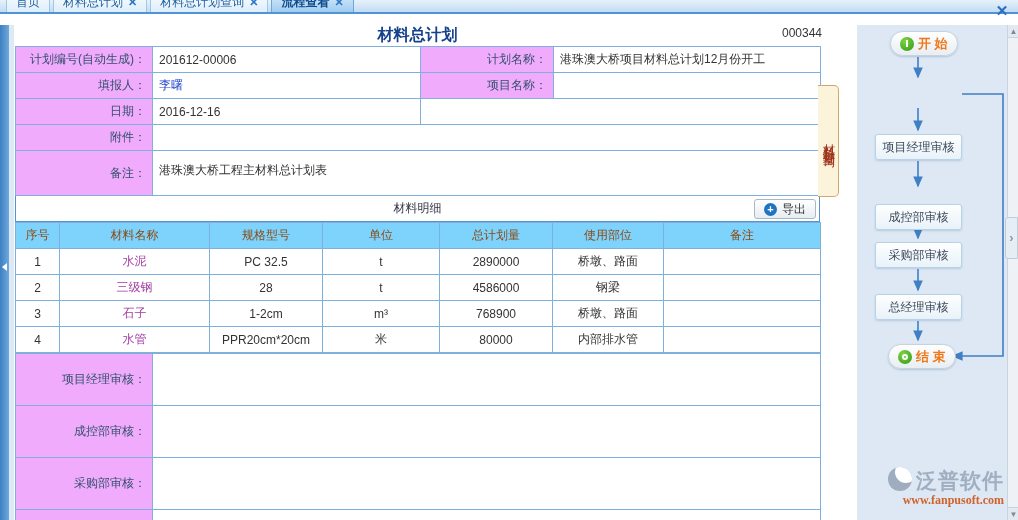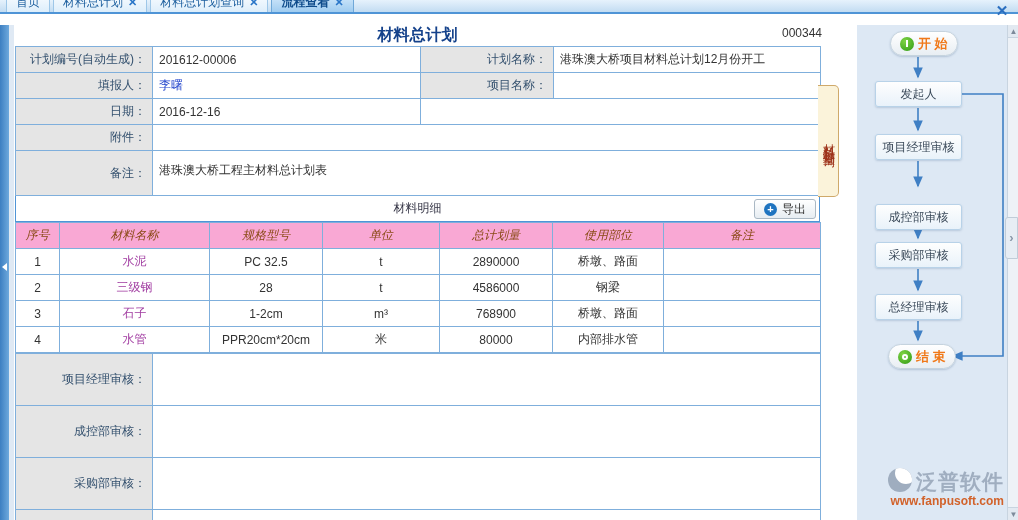--- a/index.html
+++ b/index.html
@@ -26,37 +26,37 @@
   .left-strip2 { position:absolute; left:9px; top:25px; width:5px; height:495px; background:#dfe9f4; }
 
   
   .form-col { position:absolute; left:15px; top:25px; width:805px; }
   .page-title { text-align:center; font-size:16px; font-weight:bold; color:#15428b; height:21px; line-height:20px; }
   .doc-no { position:absolute; right:-2px; top:1px; font-size:12px; color:#333; }
 
   table { border-collapse:collapse; width:805px; table-layout:fixed; }
   td { border:1px solid #7fafdc; font-size:12px; color:#333; height:26px; padding:0 6px; overflow:hidden; }
   .info-tbl, .mat-tbl, .rev-tbl { border:1px solid #4f94d6; }
-  td.lbl { background:#e5e5e5; text-align:right; color:#33506e;margin-top:34px; }
+  td.lbl { background:#f0abfc; text-align:right; color:#33506e;margin-top:34px; }
   td.val { background:#fff; text-align:left; }
   .link-blue { color:#2244cc; }
   td.remark-val { vertical-align:top; padding-top:11px; }
   tr.remark-row td { height:45px; }
 
   .detail-bar { position:relative; width:805px; height:26px; border:1px solid #4f94d6; border-top:none;
     background:#fff; font-size:12px; color:#334; text-align:center; line-height:25px; }
   .export-btn { position:absolute; right:3px; top:3px; height:20px; display:inline-flex; align-items:center; gap:5px;
     padding:0 9px; border:1px solid #aab8c4; border-radius:3px; background:linear-gradient(#ffffff,#e7edf2);
     font-size:12px; color:#333; cursor:pointer; line-height:18px; }
   .plus-ico { display:inline-flex; width:13px; height:13px; border-radius:50%; background:#1f74c0;
     color:#fff; font-size:11px; font-weight:bold; align-items:center; justify-content:center; line-height:1; }
 
   .mat-tbl { border-top:none; }
   .mat-tbl td { text-align:center; }
-  .mat-tbl td.hdr { background:#f9a8d4; color:#8a4a16;font-style:italic; }
+  .mat-tbl td.hdr { background:#7dd3fc; color:#8a4a16; }
   .mat-name { color:#a03aa0; }
 
   .rev-tbl { border-top:none; }
   .rev-tbl td { height:52px;text-align:right; }
 
   
   .side-tab { position:absolute; left:818px; top:85px; width:21px; height:112px;
     background:#fbf3da; border:1px solid #cfa96a; border-left:none; border-radius:0 5px 5px 0;
     writing-mode:vertical-rl; text-orientation:upright; letter-spacing:2px;
     font-size:12px; color:#9c3018; text-align:center; line-height:19px; cursor:pointer; z-index:5; }
@@ -84,21 +84,21 @@
     border:1px solid #c0ccd8; border-radius:3px 0 0 3px; color:#8a97a8; font-size:13px; font-weight:bold;
     text-align:center; line-height:40px; cursor:pointer; }
 
   
   .brand { position:absolute; right:14px; bottom:12px; text-align:right; }
   .brand-row { display:flex; align-items:flex-start; gap:4px; justify-content:flex-end; }
   .crescent { position:relative; width:24px; height:24px; border-radius:50%; background:#9fadbf; overflow:hidden; }
   .crescent::after { content:""; position:absolute; left:7px; top:-6px; width:22px; height:22px; border-radius:50%; background:#fff; }
   .crescent::before { content:""; position:absolute; left:2px; bottom:1px; width:10px; height:10px; border-radius:50%; background:#9fadbf; z-index:2; }
   .brand-name { font-size:21px; font-weight:bold; color:#a0aec0; letter-spacing:1px; }
-  .brand-url { font-size:12px; font-weight:bold; color:#d2622a; margin-top:-2px; }
+  .brand-url { font-size:12px; font-weight:bold; color:#d2622a; margin-top:-2px;font-family:Liberation Serif, serif; }
 </style>
 </head>
 <body>
 
 <div class="root">
 
   <div class="tabbar">
     <div class="tab">
       <span>首页</span>
     </div>
@@ -273,21 +273,20 @@
       <path d="M105 69 L146 69 L146 331 L96 331" fill="none" stroke="#3f7fc4" stroke-width="1.6" marker-end="url(#arw)"></path>
     </svg>
 
     <div class="flow-pill" style="left:33px; top:6px;">
       <span class="pill-ico">
           <span class="bar"></span>
         </span>
       <span>开 始</span>
     </div>
 
-    <div class="flow-node" style="top:56px;">发起人</div>
     <div class="flow-node" style="top:109px;">项目经理审核</div>
     <div class="flow-node" style="top:149px;margin-top:30px;">成控部审核</div>
     <div class="flow-node" style="top:217px;">采购部审核</div>
     <div class="flow-node" style="top:269px;">总经理审核</div>
 
     <div class="flow-pill" style="left:31px; top:319px;">
       <span class="pill-ico">
           <span class="ring"></span>
         </span>
       <span>结 束</span>

